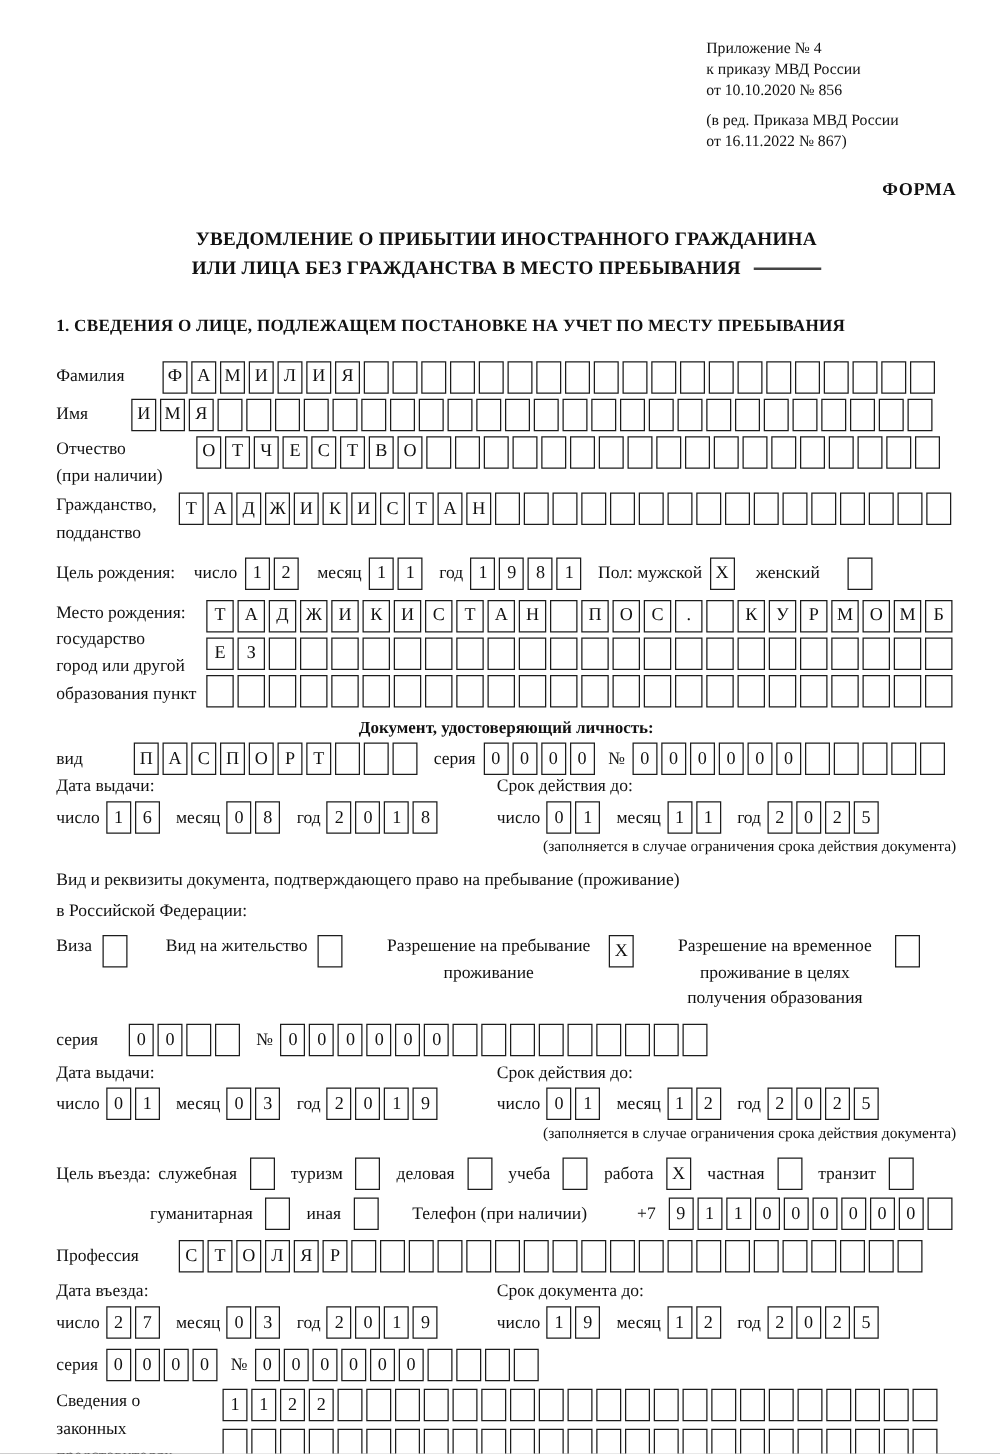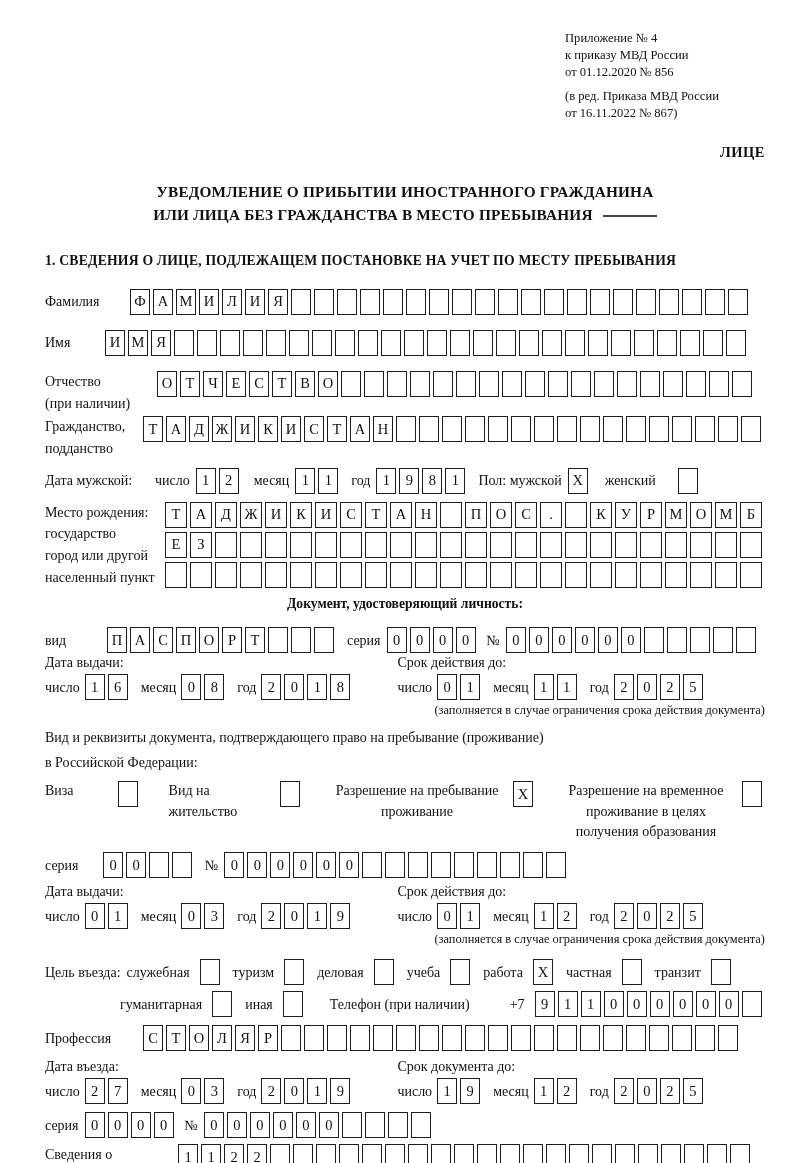--- a/index.html
+++ b/index.html
@@ -7,21 +7,21 @@
     width:800px;height:1163px;margin:0 auto;background:#fff;color:#111;
     font-family:"Liberation Serif","DejaVu Serif",serif;font-size:14px;
     box-sizing:border-box;padding:30px 35px 10px 45px;overflow:hidden;position:relative;
   }
   .hdr{width:200px;margin-left:auto;font-size:12.6px;line-height:1.35;}
   .hdr .grp2{margin-top:7px;}
   .forma{text-align:right;font-weight:bold;font-size:14.5px;margin-top:22px;letter-spacing:.5px;}
   .title{text-align:center;font-weight:bold;font-size:15.3px;line-height:1.5;margin-top:20px;letter-spacing:.2px;}
   .rule{display:inline-block;width:54px;border-bottom:2px solid #444;margin-left:10px;transform:translateY(-3px);}
   .sec{font-weight:bold;font-size:13.7px;margin-top:26px;text-align:left;letter-spacing:.2px;white-space:nowrap;}
-  .row{display:flex;align-items:center;margin-top:15px;}
+  .row{display:flex;align-items:center;margin-top:4px;}
   .row.top{align-items:flex-start;}
   .lbl{flex:none;line-height:1.5;}
   .cells{display:flex;flex:none;}
   .cell{
     flex:none;width:20px;height:26px;border:1.6px solid #1c1c1c;margin-right:3px;
     display:flex;align-items:center;justify-content:center;font-size:14.5px;box-sizing:border-box;background:#fff;
   }
   .cw .cell{width:22px;}
   .mlines{line-height:1.55;}
   .stack{display:flex;flex-direction:column;row-gap:4px;}
@@ -46,27 +46,27 @@
   .small-gap{margin-right:6px;}
 </style>
 </head>
 <body>
 
 <div class="page">
 
   <div class="hdr">
     <div>Приложение № 4</div>
     <div>к приказу МВД России</div>
-    <div>от 01.12.2020 № 856</div>
+    <div>от 10.10.2020 № 856</div>
     <div class="grp2">
       <div>(в ред. Приказа МВД России</div>
       <div>от 16.11.2022 № 867)</div>
     </div>
   </div>
-  <div class="forma">ЛИЦЕ</div>
+  <div class="forma">ФОРМА</div>
 
   <div class="title">
     <div>УВЕДОМЛЕНИЕ О ПРИБЫТИИ ИНОСТРАННОГО ГРАЖДАНИНА</div>
     <div><span>ИЛИ ЛИЦА БЕЗ ГРАЖДАНСТВА В МЕСТО ПРЕБЫВАНИЯ</span><span class="rule"></span></div>
   </div>
 
   <div class="sec">1. СВЕДЕНИЯ О ЛИЦЕ, ПОДЛЕЖАЩЕМ ПОСТАНОВКЕ НА УЧЕТ ПО МЕСТУ ПРЕБЫВАНИЯ</div>
 
   <div class="row" style="margin-top:20px;">
     <span class="lbl" style="min-width:85px;">Фамилия</span>
@@ -200,21 +200,21 @@
         <span class="cell"></span>
         <span class="cell"></span>
         <span class="cell"></span>
         <span class="cell"></span>
         <span class="cell"></span>
         <span class="cell"></span>
       </span>
   </div>
 
   <div class="row" style="margin-top:8px;">
-    <span class="lbl" style="min-width:110px;">Дата мужской:</span>
+    <span class="lbl" style="min-width:110px;">Цель рождения:</span>
     <span class="lbl small-gap">число</span>
     <span class="cells" style="margin-right:12px;">
         <span class="cell">1</span>
         <span class="cell">2</span>
       </span>
     <span class="lbl small-gap">месяц</span>
     <span class="cells" style="margin-right:10px;">
         <span class="cell">1</span>
         <span class="cell">1</span>
       </span>
@@ -233,21 +233,21 @@
     <span class="cells">
         <span class="cell"></span>
       </span>
   </div>
 
   <div class="row top" style="margin-top:8px;">
     <span class="lbl mlines" style="min-width:120px;">
       <div>Место рождения:</div>
       <div>государство</div>
       <div>город или другой</div>
-      <div>населенный пункт</div>
+      <div>образования пункт</div>
     </span>
     <span class="stack">
       <span class="cells cw">
           <span class="cell">Т</span>
           <span class="cell">А</span>
           <span class="cell">Д</span>
           <span class="cell">Ж</span>
           <span class="cell">И</span>
           <span class="cell">К</span>
           <span class="cell">И</span>
@@ -409,21 +409,21 @@
     </div>
   </div>
   <div class="note">(заполняется в случае ограничения срока действия документа)</div>
 
   <div style="margin-top:8px;line-height:1.75;">
     <div>Вид и реквизиты документа, подтверждающего право на пребывание (проживание)</div>
     <div>в Российской Федерации:</div>
   </div>
 
   <div class="opts">
-    <div class="opt" style="margin-right:28px;gap:36px;">
+    <div class="opt" style="margin-right:28px;">
       <span class="olbl">Виза</span>
       <span class="cells">
           <span class="cell"></span>
         </span>
     </div>
     <div class="opt" style="margin-right:26px;">
       <span class="olbl">Вид на жительство</span>
       <span class="cells">
           <span class="cell"></span>
         </span>

